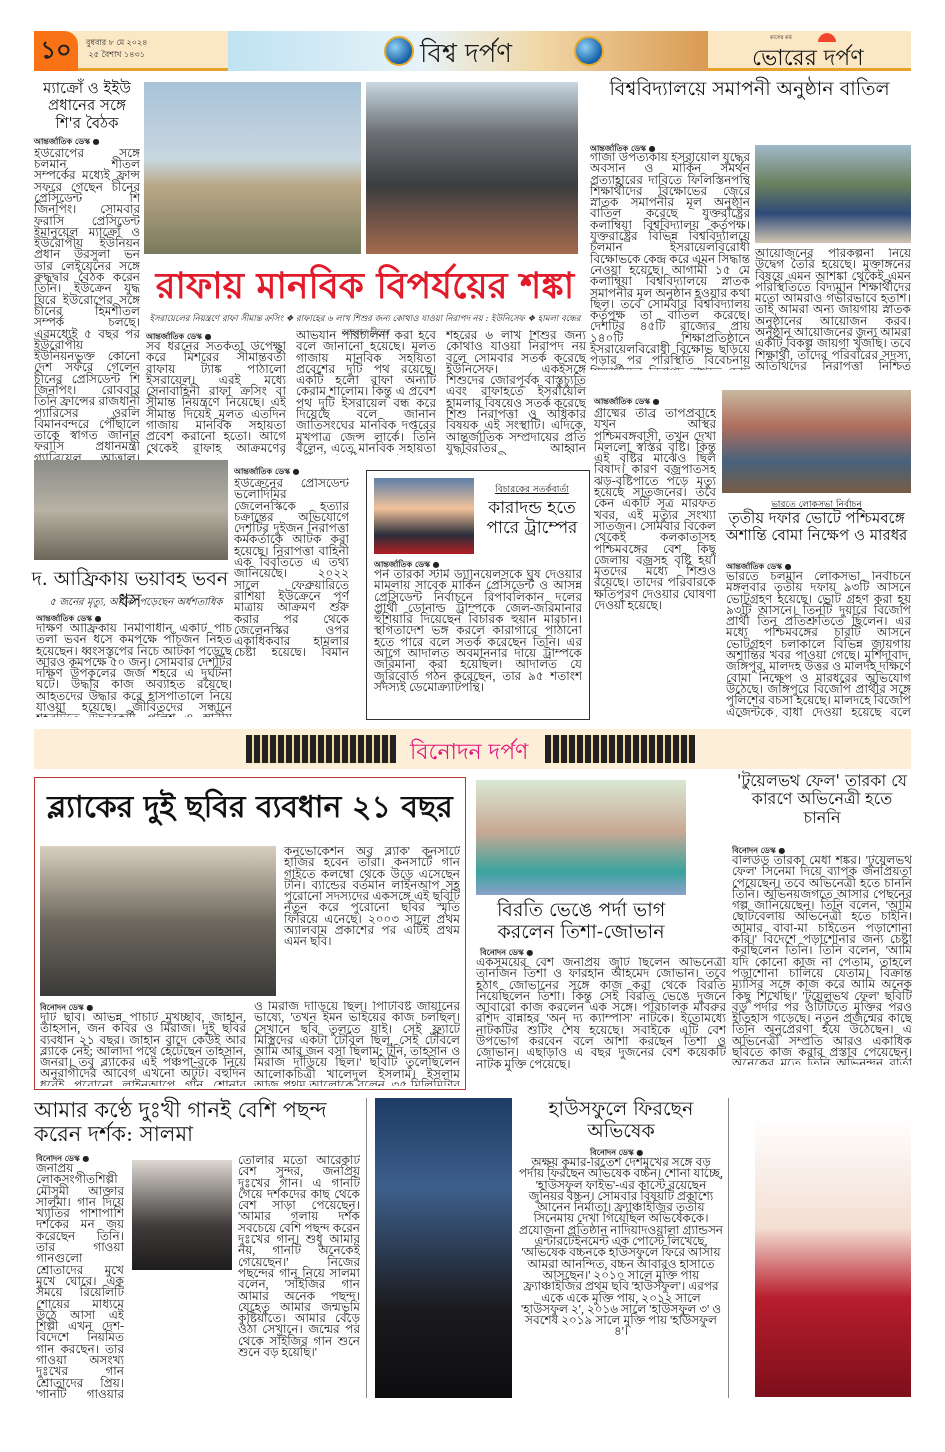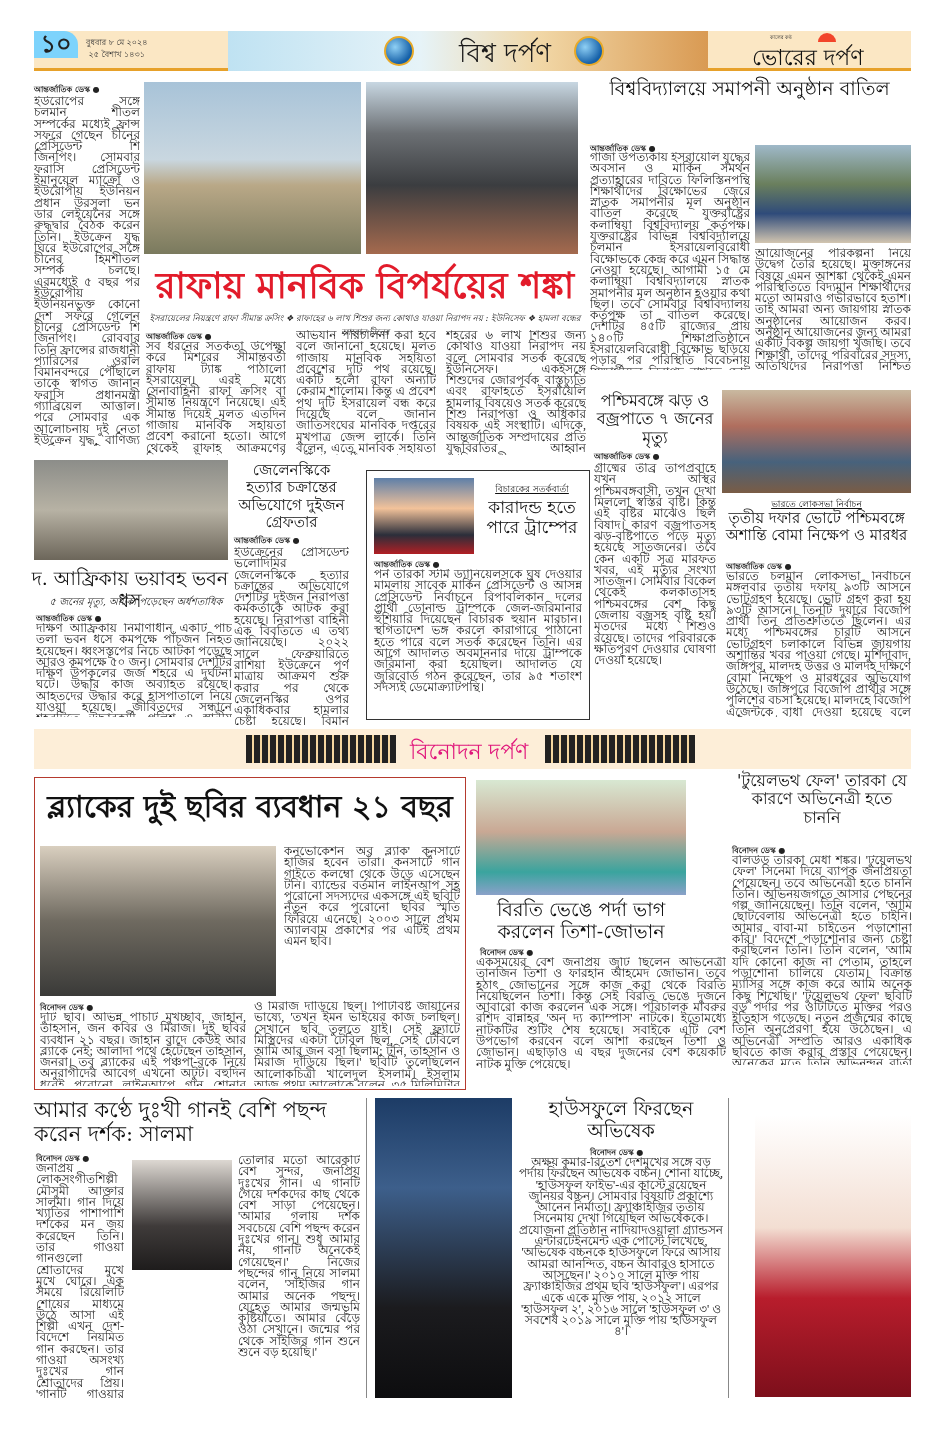--- a/index.html
+++ b/index.html
@@ -1,22 +1,22 @@
 <!DOCTYPE html>
 <html><head>
 <meta charset="utf-8">
 <style>
   * { box-sizing: border-box; margin: 0; padding: 0; }
   body { width: 945px; height: 1452px; background: #ffffff; font-family: "DejaVu Sans", sans-serif; color: #111; position: relative; overflow: hidden; }
   .abs { position: absolute; }
   .masthead { left: 34px; top: 31px; width: 877px; height: 40px; background: #fbe7c4; border-bottom: 3px solid #e7a12a; }
-  .pageno { left: 34px; top: 31px; width: 44px; height: 27px; background: #7dd3fc; border-top-right-radius: 14px; font-family: "DejaVu Serif", serif; font-size: 24px; font-weight: bold; display:flex; align-items:center; justify-content:center; color:#222; }
+  .pageno { left: 34px; top: 31px; width: 44px; height: 40px; background: #f97316; border-top-right-radius: 14px; font-family: "DejaVu Serif", serif; font-size: 24px; font-weight: bold; display:flex; align-items:center; justify-content:center; color:#222; }
   .dateline { left: 86px; top: 37px; font-size: 8px; line-height: 12px; color: #333; text-align: center; }
   .masthead-art { left: 228px; top: 31px; width: 480px; height: 40px; background: linear-gradient(90deg,#bfe2f2 0%,#e6f3f8 40%,#f1d7a6 65%,#d99a53 100%); }
-  .section-title { left: 420px; top: 33px; font-family: "DejaVu Serif", serif; font-size: 26px; color:#1b1b1b;margin-left:39px; }
+  .section-title { left: 420px; top: 33px; font-family: "DejaVu Serif", serif; font-size: 26px; color:#1b1b1b; }
   .globe { width: 30px; height: 30px; border-radius: 50%; background: radial-gradient(circle at 35% 35%, #8fd0f5, #1560a8 70%); border:2px solid #e8a927; }
   .brand { left: 752px; top: 40px; font-family: "DejaVu Serif", serif; font-size: 22px; font-weight: normal; color: #111; }
   .brand-sun { left: 818px; top: 33px; width: 18px; height: 9px; background: #f2452a; border-radius: 18px 18px 0 0; }
   .brand-tag { left: 770px; top: 34px; font-size: 5px; color:#333; }
   .photo { background: #9aa; overflow:hidden; }
   .ph-tank { background: linear-gradient(180deg,#a8c3d8 0%,#c9d7e0 45%,#b9a887 60%,#7a7a5e 100%); }
   .ph-truck { background: linear-gradient(180deg,#c8d7e2 0%,#6b6f73 30%,#3b3d40 60%,#a56a4e 100%); }
   .ph-campus { background: linear-gradient(180deg,#9fb9c9 0%,#6a7f5d 40%,#2f4b7a 70%,#d2c5b0 100%); }
   .ph-queue { background: linear-gradient(180deg,#c9b9a0 0%,#b06e5e 35%,#47627c 70%,#7a5c45 100%); }
   .ph-rubble { background: linear-gradient(180deg,#8c8d89 0%,#b7b2a4 50%,#6c665a 100%); }
@@ -50,20 +50,21 @@
 </div>
 <div class="abs masthead-art"></div>
 <div class="abs globe" style="left:384px;top:36px;"></div>
 <div class="abs globe" style="left:574px;top:36px;"></div>
 <div class="abs section-title">বিশ্ব দর্পণ</div>
 <div class="abs brand-tag">কালের কণ্ঠ</div>
 <div class="abs brand-sun"></div>
 <div class="abs brand">ভোরের দর্পণ</div>
 
 <div class="abs" style="left:34px;top:80px;width:106px;">
+  <div class="head-black" style="font-size:15px;">ম্যাক্রোঁ ও ইইউ প্রধানের সঙ্গে শি'র বৈঠক</div>
   <div class="desk" style="margin-top:3px;">আন্তর্জাতিক ডেস্ক ●</div>
   <div class="body-text" style="height:350px;">ইউরোপের সঙ্গে চলমান শীতল সম্পর্কের মধ্যেই ফ্রান্স সফরে গেছেন চীনের প্রেসিডেন্ট শি জিনপিং। সোমবার ফরাসি প্রেসিডেন্ট ইমানুয়েল ম্যাক্রোঁ ও ইউরোপীয় ইউনিয়ন প্রধান উরসুলা ভন ডার লেইয়েনের সঙ্গে রুদ্ধদ্বার বৈঠক করেন তিনি। ইউক্রেন যুদ্ধ ঘিরে ইউরোপের সঙ্গে চীনের হিমশীতল সম্পর্ক চলছে। এরমধ্যেই ৫ বছর পর ইউরোপীয় ইউনিয়নভুক্ত কোনো দেশ সফরে গেলেন চীনের প্রেসিডেন্ট শি জিনপিং। রোববার তিনি ফ্রান্সের রাজধানী প্যারিসের ওরলি বিমানবন্দরে পৌঁছালে তাকে স্বাগত জানান ফরাসি প্রধানমন্ত্রী গ্যাব্রিয়েল আত্তাল। পরে সোমবার এক আলোচনায় দুই নেতা ইউক্রেন যুদ্ধ, বাণিজ্য ও নিরাপত্তা নিয়ে কথা বলেন। ম্যাক্রোঁ চীনকে রাশিয়ার ওপর প্রভাব খাটানোর আহ্বান জানান। বৈঠকে বাণিজ্য বৈষম্য নিয়েও আলোচনা হয়।</div>
 </div>
 
 <div class="abs photo ph-tank" style="left:144px;top:82px;width:217px;height:172px;"></div>
 <div class="abs photo ph-truck" style="left:366px;top:82px;width:212px;height:172px;"></div>
 
 <div class="abs head-red" style="left:140px;top:258px;width:450px;font-size:36px;">রাফায় মানবিক বিপর্যয়ের শঙ্কা</div>
 <div class="abs subline" style="left:140px;top:312px;width:450px;font-size:8.5px;">ইসরায়েলের নিয়ন্ত্রণে রাফা সীমান্ত ক্রসিং ❖ রাফাহের ৬ লাখ শিশুর জন্য কোথাও যাওয়া নিরাপদ নয় : ইউনিসেফ ❖ হামলা বন্ধের আহ্বান চীনের</div>
 <div class="abs desk" style="left:146px;top:330px;">আন্তর্জাতিক ডেস্ক ●</div>
@@ -75,39 +76,37 @@
   <div>বিশ্ববিদ্যালয়ে সমাপনী অনুষ্ঠান বাতিল</div>
 </div>
 <div class="abs desk" style="left:590px;top:142px;">আন্তর্জাতিক ডেস্ক ●</div>
 <div class="abs body-text" style="left:590px;top:152px;width:160px;height:218px;">গাজা উপত্যকায় ইসরায়েলি যুদ্ধের অবসান ও মার্কিন সমর্থন প্রত্যাহারের দাবিতে ফিলিস্তিনপন্থি শিক্ষার্থীদের বিক্ষোভের জেরে স্নাতক সমাপনীর মূল অনুষ্ঠান বাতিল করেছে যুক্তরাষ্ট্রের কলাম্বিয়া বিশ্ববিদ্যালয় কর্তৃপক্ষ। যুক্তরাষ্ট্রের বিভিন্ন বিশ্ববিদ্যালয়ে চলমান ইসরায়েলবিরোধী বিক্ষোভকে কেন্দ্র করে এমন সিদ্ধান্ত নেওয়া হয়েছে। আগামী ১৫ মে কলাম্বিয়া বিশ্ববিদ্যালয়ে স্নাতক সমাপনীর মূল অনুষ্ঠান হওয়ার কথা ছিল। তবে সোমবার বিশ্ববিদ্যালয় কর্তৃপক্ষ তা বাতিল করেছে। দেশটির ৪৫টি রাজ্যের প্রায় ১৪০টি শিক্ষাপ্রতিষ্ঠানে ইসরায়েলবিরোধী বিক্ষোভ ছড়িয়ে পড়ার পর পরিস্থিতি বিবেচনায় শিক্ষার্থীদের নিরাপদ রাখতে ছোট পরিসরে এ অনুষ্ঠান আয়োজনের পরিকল্পনা করা হয়েছে বলে জানিয়েছে বিশ্ববিদ্যালয় কর্তৃপক্ষ। গত এপ্রিলের মাঝামাঝি সময়ে কলাম্বিয়া বিশ্ববিদ্যালয়ে ইসরায়েলবিরোধী বিক্ষোভের শুরু হয়। এরপর থেকে এ বিক্ষোভ ওয়াশিংটন ডিসিসহ যুক্তরাষ্ট্রের ৪৫টি রাজ্যের প্রায় ১৪০টি কলেজে ছড়িয়ে পড়েছে। নিউইয়র্ক সিটি বিশ্ববিদ্যালয় বলেছে, স্নাতক সমাপনী অনুষ্ঠান আয়োজনের বিষয়ে শিক্ষার্থী নেতাদের সঙ্গে আলোচনার পর তারা এ সিদ্ধান্তে পৌঁছেছে। গত কয়েক সপ্তাহের ফিলিস্তিনপন্থি বিক্ষোভ সমাবেশের কারণে যুক্তরাষ্ট্রের বিশ্ববিদ্যালয় ও কলেজগুলোতে স্নাতক সমাপনী অনুষ্ঠান আয়োজনের পরিকল্পনা ব্যাহত হয়েছে।</div>
 <div class="abs photo ph-campus" style="left:755px;top:145px;width:156px;height:98px;"></div>
 <div class="abs body-text" style="left:755px;top:248px;width:156px;height:122px;">আয়োজনের পরিকল্পনা নিয়ে উদ্বেগ তৈরি হয়েছে। মুক্তাঙ্গনের বিষয়ে এমন আশঙ্কা থেকেই এমন পরিস্থিতিতে বিদ্যমান শিক্ষার্থীদের মতো আমরাও গভীরভাবে হতাশ। তাই আমরা অন্য জায়গায় স্নাতক অনুষ্ঠানের আয়োজন করব। অনুষ্ঠান আয়োজনের জন্য আমরা একটি বিকল্প জায়গা খুঁজছি। তবে শিক্ষার্থী, তাঁদের পরিবারের সদস্য, অতিথিদের নিরাপত্তা নিশ্চিত করার মতো জায়গা পাওয়া জরুরি। যুক্তরাষ্ট্রজুড়ে ২ হাজার ৫০০ জনের বেশি বিক্ষোভকারীকে গ্রেপ্তার করা হয়েছে। বিশ্ববিদ্যালয় কর্তৃপক্ষ। পরে সেখান থেকে শতাধিক বিক্ষোভকারীকে গ্রেফতার করে পুলিশ।</div>
 
 <div class="abs photo ph-rubble" style="left:34px;top:460px;width:194px;height:100px;"></div>
 
 <div class="abs" style="left:234px;top:462px;width:115px;">
-  <div class="head-black" style="font-size:15px;">জেলেনস্কিকে হত্যার চক্রান্তের অভিযোগে দুইজন গ্রেফতার</div>
   <div class="desk" style="margin-top:3px;">আন্তর্জাতিক ডেস্ক ●</div>
   <div class="body-text" style="height:178px;">ইউক্রেনের প্রেসিডেন্ট ভলোদিমির জেলেনস্কিকে হত্যার চক্রান্তের অভিযোগে দেশটির দুইজন নিরাপত্তা কর্মকর্তাকে আটক করা হয়েছে। নিরাপত্তা বাহিনী এক বিবৃতিতে এ তথ্য জানিয়েছে। ২০২২ সালে ফেব্রুয়ারিতে রাশিয়া ইউক্রেনে পূর্ণ মাত্রায় আক্রমণ শুরু করার পর থেকে জেলেনস্কির ওপর একাধিকবার হামলার চেষ্টা হয়েছে। বিমান হামলার পরিকল্পনা করতে পারে।</div>
 </div>
 
 <div class="abs box" style="left:366px;top:470px;width:224px;height:250px;"></div>
 <div class="abs photo ph-trump" style="left:374px;top:478px;width:100px;height:76px;"></div>
 <div class="abs kicker" style="left:480px;top:482px;width:104px;font-size:9px;">বিচারকের সতর্কবার্তা</div>
 <div class="abs head-black" style="left:480px;top:498px;width:104px;font-size:17px;">কারাদন্ড হতে পারে ট্রাম্পের</div>
 <div class="abs desk" style="left:374px;top:558px;">আন্তর্জাতিক ডেস্ক ●</div>
 <div class="abs body-text" style="left:374px;top:569px;width:208px;height:146px;">পর্ন তারকা স্টর্মি ড্যানিয়েলসকে ঘুষ দেওয়ার মামলায় সাবেক মার্কিন প্রেসিডেন্ট ও আসন্ন প্রেসিডেন্ট নির্বাচনে রিপাবলিকান দলের প্রার্থী ডোনাল্ড ট্রাম্পকে জেল-জরিমানার হুঁশিয়ারি দিয়েছেন বিচারক হুয়ান মারচান। স্থগিতাদেশ ভঙ্গ করলে কারাগারে পাঠানো হতে পারে বলে সতর্ক করেছেন তিনি। এর আগে আদালত অবমাননার দায়ে ট্রাম্পকে জরিমানা করা হয়েছিল। আদালত যে জুরিবোর্ড গঠন করেছেন, তার ৯৫ শতাংশ সদস্যই ডেমোক্র্যাটপন্থি।</div>
 
 <div class="abs head-black" style="left:30px;top:568px;width:200px;font-size:19px;">দ. আফ্রিকায় ভয়াবহ ভবন ধস</div>
 <div class="abs subline" style="left:36px;top:594px;width:200px;">৫ জনের মৃত্যু, আটকা পড়েছেন অর্ধশতাধিক</div>
 <div class="abs desk" style="left:36px;top:612px;">আন্তর্জাতিক ডেস্ক ●</div>
 <div class="abs body-text" style="left:36px;top:623px;width:196px;height:94px;">দক্ষিণ আফ্রিকায় নির্মাণাধীন একটি পাঁচ তলা ভবন ধসে কমপক্ষে পাঁচজন নিহত হয়েছেন। ধ্বংসস্তূপের নিচে আটকা পড়েছে আরও কমপক্ষে ৫০ জন। সোমবার দেশটির দক্ষিণ উপকূলের জর্জ শহরে এ দুর্ঘটনা ঘটে। উদ্ধার কাজ অব্যাহত রয়েছে। আহতদের উদ্ধার করে হাসপাতালে নিয়ে যাওয়া হয়েছে। জীবিতদের সন্ধানে শহরটিতে উদ্ধারকর্মী, পুলিশ ও স্থানীয় লোকজন কাজ করছে।</div>
 
 <div class="abs" style="left:594px;top:392px;width:122px;">
-  <div class="head-black" style="font-size:16px;">পশ্চিমবঙ্গে ঝড় ও বজ্রপাতে ৭ জনের মৃত্যু</div>
   <div class="desk" style="margin-top:3px;">আন্তর্জাতিক ডেস্ক ●</div>
   <div class="body-text" style="height:255px;">গ্রীষ্মের তীব্র তাপপ্রবাহে যখন অস্থির পশ্চিমবঙ্গবাসী, তখন দেখা মিললো স্বস্তির বৃষ্টি। কিন্তু এই বৃষ্টির মাঝেও ছিল বিষাদ। কারণ বজ্রপাতসহ ঝড়-বৃষ্টিপাতে পড়ে মৃত্যু হয়েছে সাতজনের। তবে কেন একটি সূত্র মারফত খবর, এই মৃত্যুর সংখ্যা সাতজন। সোমবার বিকেল থেকেই কলকাতাসহ পশ্চিমবঙ্গের বেশ কিছু জেলায় বজ্রসহ বৃষ্টি হয়। মৃতদের মধ্যে শিশুও রয়েছে। তাদের পরিবারকে ক্ষতিপূরণ দেওয়ার ঘোষণা দেওয়া হয়েছে।</div>
 </div>
 
 <div class="abs photo ph-queue" style="left:722px;top:390px;width:189px;height:103px;"></div>
 <div class="abs kicker" style="left:722px;top:497px;width:189px;font-size:9px;">ভারতে লোকসভা নির্বাচন</div>
 <div class="abs head-black" style="left:722px;top:510px;width:189px;font-size:15px;">তৃতীয় দফার ভোটে পশ্চিমবঙ্গে অশান্তি বোমা নিক্ষেপ ও মারধর</div>
 <div class="abs desk" style="left:726px;top:560px;">আন্তর্জাতিক ডেস্ক ●</div>
 <div class="abs body-text" style="left:726px;top:571px;width:185px;height:146px;">ভারতে চলমান লোকসভা নির্বাচনে মঙ্গলবার তৃতীয় দফায় ৯৩টি আসনে ভোটগ্রহণ হয়েছে। ভোট গ্রহণ করা হয় ৯৩টি আসনে। তিনটি দুয়ারে বিজেপি প্রার্থী তিন প্রতিশ্রুতিতে ছিলেন। এর মধ্যে পশ্চিমবঙ্গের চারটি আসনে ভোটগ্রহণ চলাকালে বিভিন্ন জায়গায় অশান্তির খবর পাওয়া গেছে। মুর্শিদাবাদ, জঙ্গিপুর, মালদহ উত্তর ও মালদহ দক্ষিণে বোমা নিক্ষেপ ও মারধরের অভিযোগ উঠেছে। জঙ্গিপুরে বিজেপি প্রার্থীর সঙ্গে পুলিশের বচসা হয়েছে। মালদহে বিজেপি এজেন্টকে বাধা দেওয়া হয়েছে বলে অভিযোগ উঠেছে।</div>
 

